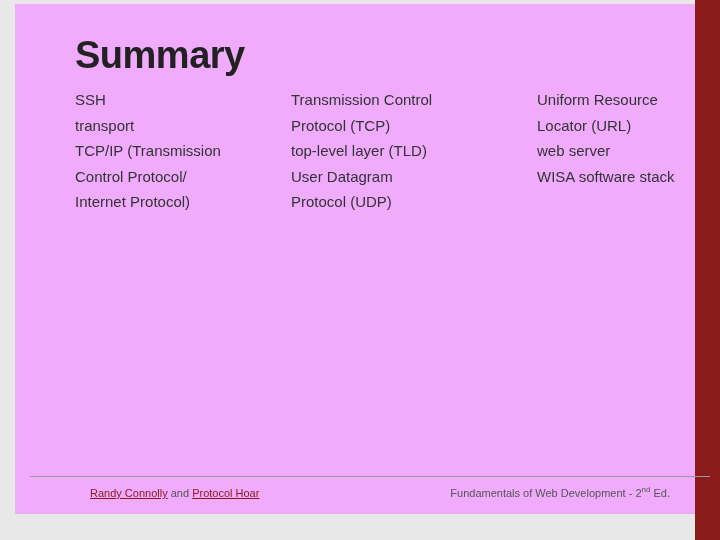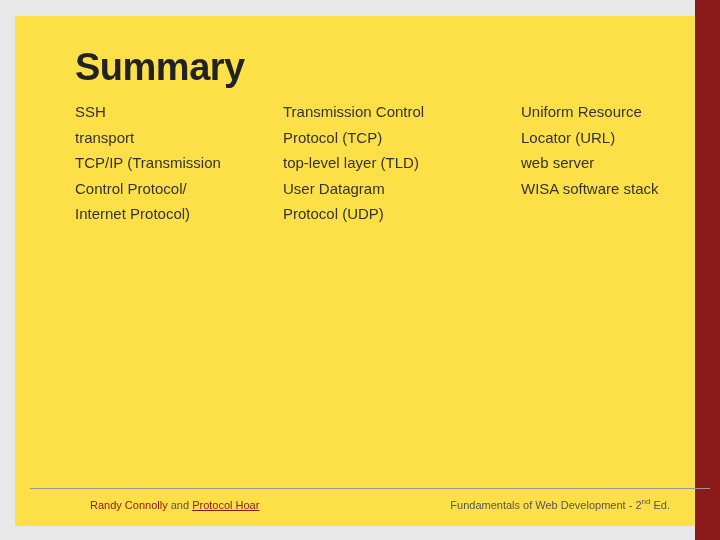--- a/index.html
+++ b/index.html
@@ -13,23 +13,23 @@
       height: 540px;
       background-color: #e8e8e8;
       font-family: Georgia, 'Times New Roman', serif;
       position: relative;
       overflow: hidden;
     }
 
     .slide-container {
       width: 680px;
       height: 510px;
-      background-color: #fde047;
+      background-color: #f0abfc;
       position: absolute;
-      top: 16px;
+      top: 4px;
       left: 15px;
       padding: 30px 40px 20px 60px;
     }
 
     .right-bar {
       position: absolute;
       right: 0;
       top: 0;
       width: 25px;
       height: 540px;
@@ -48,21 +48,21 @@
     .subtitle {
       font-size: 13px;
       color: #555;
       margin-bottom: 30px;
       font-family: Arial, Helvetica, sans-serif;
     }
 
     .terms-grid {
       display: grid;
       grid-template-columns: 200px 230px 220px;
-      gap: 8px;
+      gap: 16px;
       margin-top: 10px;
     }
 
     .term-item {
       font-size: 15px;
       color: #333;
       line-height: 1.7;
       font-family: Arial, Helvetica, sans-serif;
     }
 
@@ -119,21 +119,21 @@
 
     <div class="term-col">
       <div class="term-item">Uniform Resource<br>Locator (URL)</div>
       <div class="term-item">web server</div>
       <div class="term-item">WISA software stack</div>
     </div>
   </div>
 
   <div class="footer">
     <div class="footer-left">
-      <span style="color:#8b1a1a; text-align:right;">Randy Connolly</span>
+      <span style="color:#8b1a1a; text-decoration:underline;text-align:right;">Randy Connolly</span>
       <span>and</span>
       <span style="color:#8b1a1a; text-decoration:underline;">Protocol Hoar</span>
     </div>
     <div class="footer-right">
       <span>Fundamentals of Web Development - 2</span><sup>nd</sup><span> Ed.</span>
     </div>
   </div>
 
 </div>
 

